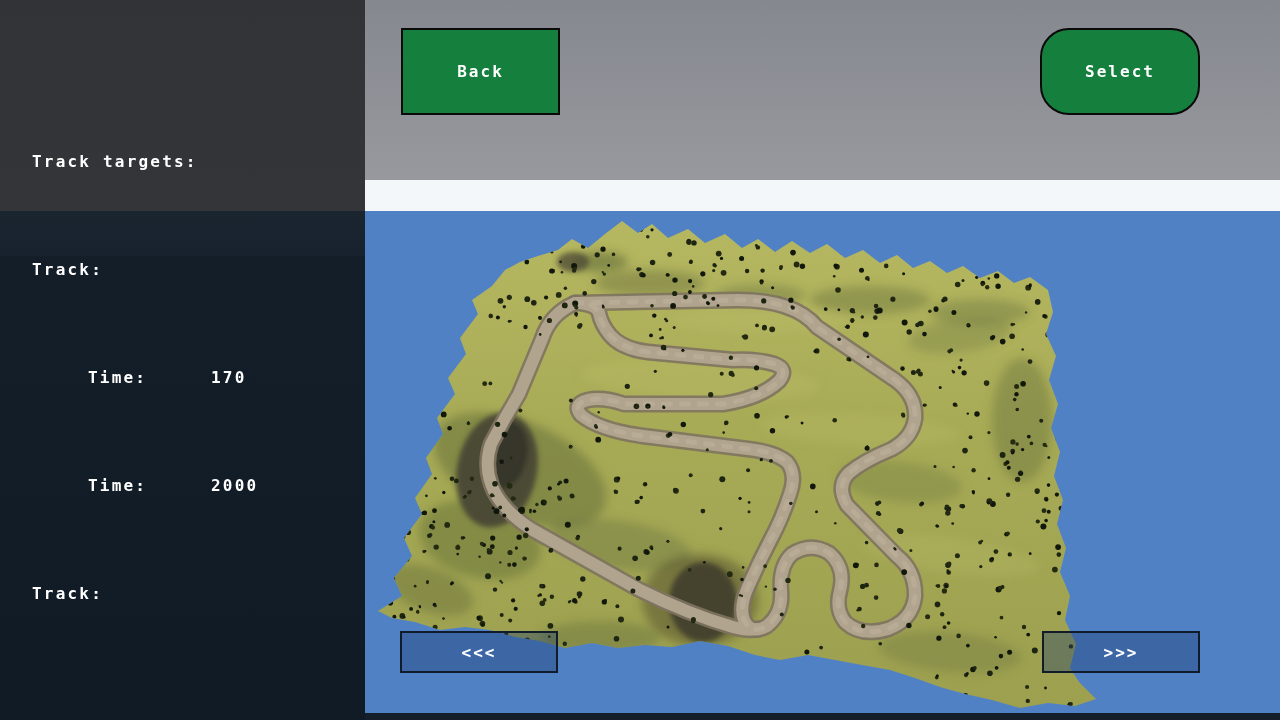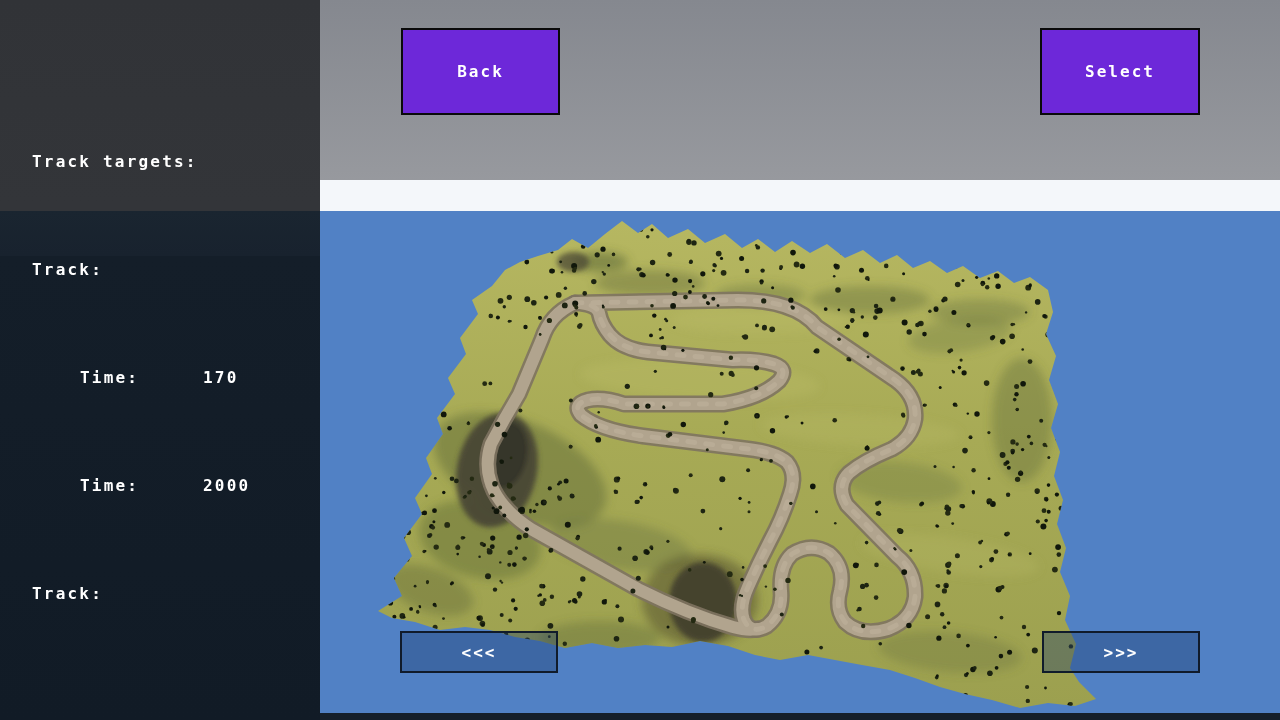--- a/index.html
+++ b/index.html
@@ -26,38 +26,39 @@
     background:#151f2b;
   }
   
   .sidebar{
     position:absolute;left:0;top:0;width:320px;height:720px;z-index:5;
     background:linear-gradient(
       #313337 0px,#333539 205px,#333539 211px,
       #1a2530 211px,#18222e 256px,
       #141e29 256px,#111b26 720px);
     color:#ffffff;
+    padding-left:45px;
   }
   .panel{position:absolute;left:32px;top:72px;font-size:16px;font-weight:bold;
     letter-spacing:2.2px;line-height:36px;white-space:pre;}
   .panel .row{height:36px;}
   .panel .indent{padding-left:48px;}
-  .panel .lbl{display:inline-block;width:123px;}
+  .panel .lbl{display:inline-block;width:123px;margin-left:8px;}
   
   .btn{
     position:absolute;display:flex;align-items:center;justify-content:center;
     color:#ffffff;font-weight:bold;font-size:16px;letter-spacing:2px;
     cursor:pointer;box-sizing:border-box;z-index:6;
     font-family:"DejaVu Sans Mono","Liberation Mono",monospace;
   }
   .btn-gray{
-    border:2px solid #0a0a0a;background:#6d28d9;
+    border:2px solid #0a0a0a;background:#15803d;
   }
   .btn-back{left:401px;top:28px;width:159px;height:87px;}
-  .btn-select{left:1040px;top:28px;width:160px;height:87px;}
+  .btn-select{left:1040px;top:28px;width:160px;height:87px;border-radius:29px;}
   .btn-pager{
     border:2px solid #101b2b;background:rgba(30,60,110,0.38);
     height:42px;width:158px;font-size:16px;
   }
   .btn-prev{left:400px;top:631px;}
   .btn-next{left:1042px;top:631px;}
   
   .terrain-svg{position:absolute;left:0;top:0;width:960px;height:502px;display:block;}
 </style>
 </head>

